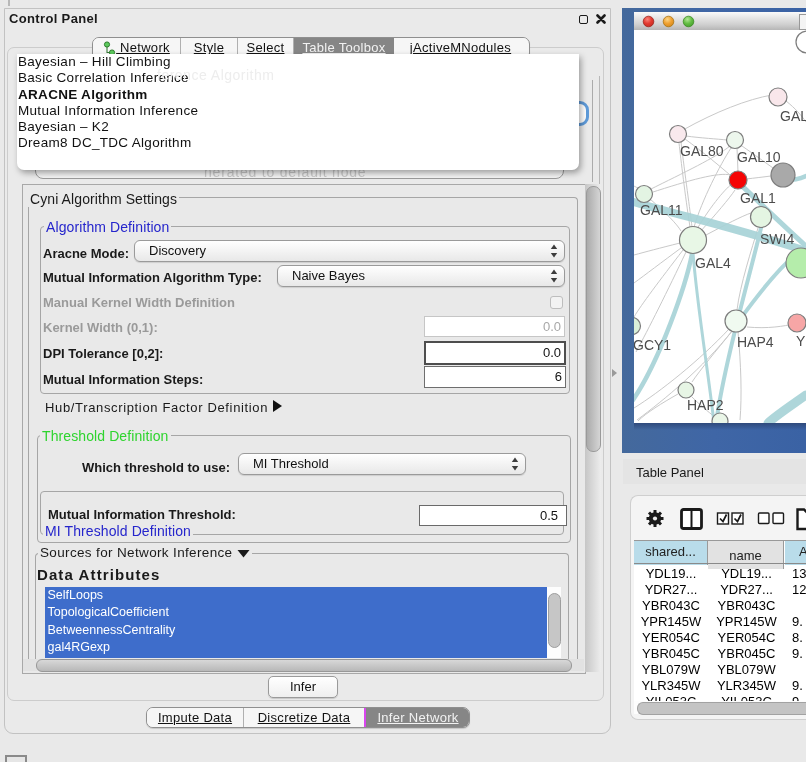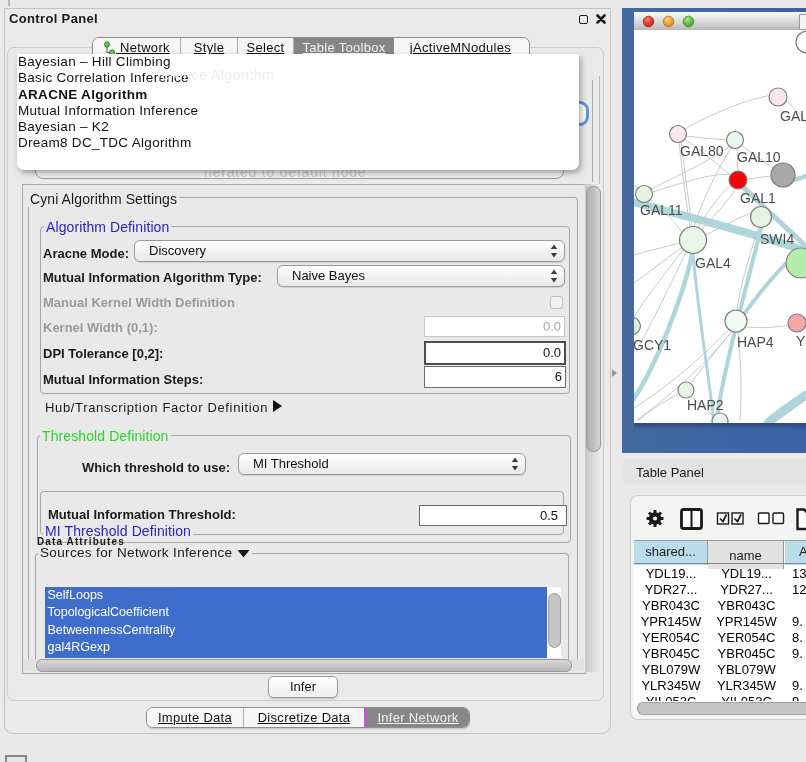--- a/index.html
+++ b/index.html
@@ -103,21 +103,21 @@
 
 <div class="groupbox" style="left:40px;top:491px;width:522px;height:42px;"></div>
 <div class="gtitle" style="left:43px;top:484px;color:#2525cc;margin-top:39px;">MI Threshold Definition</div>
 <div class="abs lbl b" style="left:48px;top:507px;">Mutual Information Threshold:</div>
 <div class="tfield" style="left:419px;top:505px;width:138px;height:17px;border:1.5px solid #6a6a6a;padding:2px 8px 0 0;color:#111;">0.5</div>
 
 <div class="groupbox" style="left:35px;top:553px;width:532px;height:105px;border-bottom:none;border-radius:4px 4px 0 0;"></div>
 <div class="gtitle" style="left:38px;top:545px;color:#1a1a1a;letter-spacing:0.35px;font-size:13.5px;">Sources for Network Inference <svg width="13" height="9" viewBox="0 0 13 9" style="vertical-align:-0.5px;">
       <path d="M 0.5,1 12.5,1 6.5,8.5 Z" fill="#1a1a1a"></path>
     </svg></div>
-<div class="abs lbl b" style="left:37px;top:536px;font-size:10px;letter-spacing:1.1px;">Data Attributes</div>
+<div class="abs lbl b" style="left:37px;top:566px;font-size:15px;letter-spacing:1.1px;">Data Attributes</div>
 
 <div class="abs" style="left:45px;top:587px;width:502px;height:71px;background:#3e6dcb;color:#fff;font-size:12.5px;line-height:17.4px;padding-left:2.5px;overflow:hidden;">
 SelfLoops<br>TopologicalCoefficient<br>BetweennessCentrality<br>gal4RGexp
 </div>
 <div class="abs" style="left:547px;top:587px;width:14px;height:71px;background:#fdfdfd;"></div>
 <div class="abs" style="left:548px;top:593px;width:11px;height:53px;background:#c6c6c6;border:1px solid #9e9e9e;border-radius:7px;"></div>
 
 <div class="abs" style="left:23px;top:659px;width:561px;height:12px;background:#e2e2e2;"></div>
 <div class="abs" style="left:36px;top:659px;width:534px;height:11px;background:linear-gradient(#d8d8d8,#b8b8b8);border:1px solid #989898;border-radius:6px;"></div>
 

